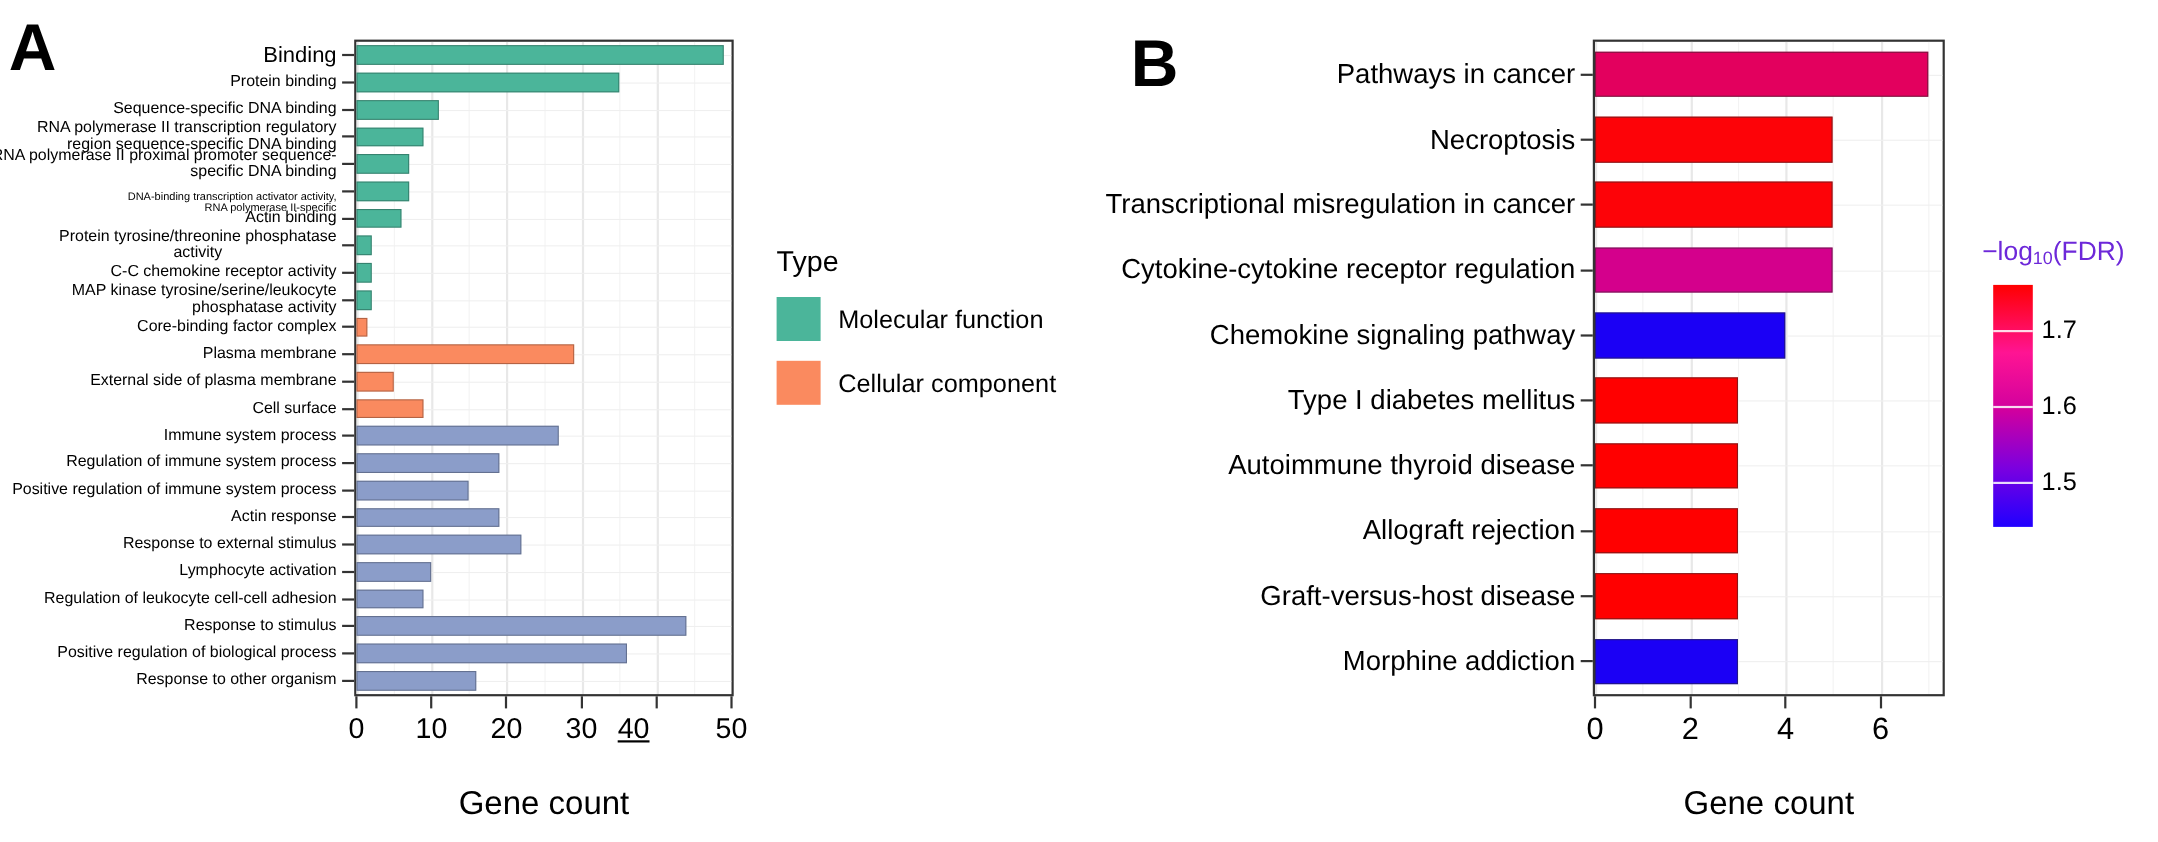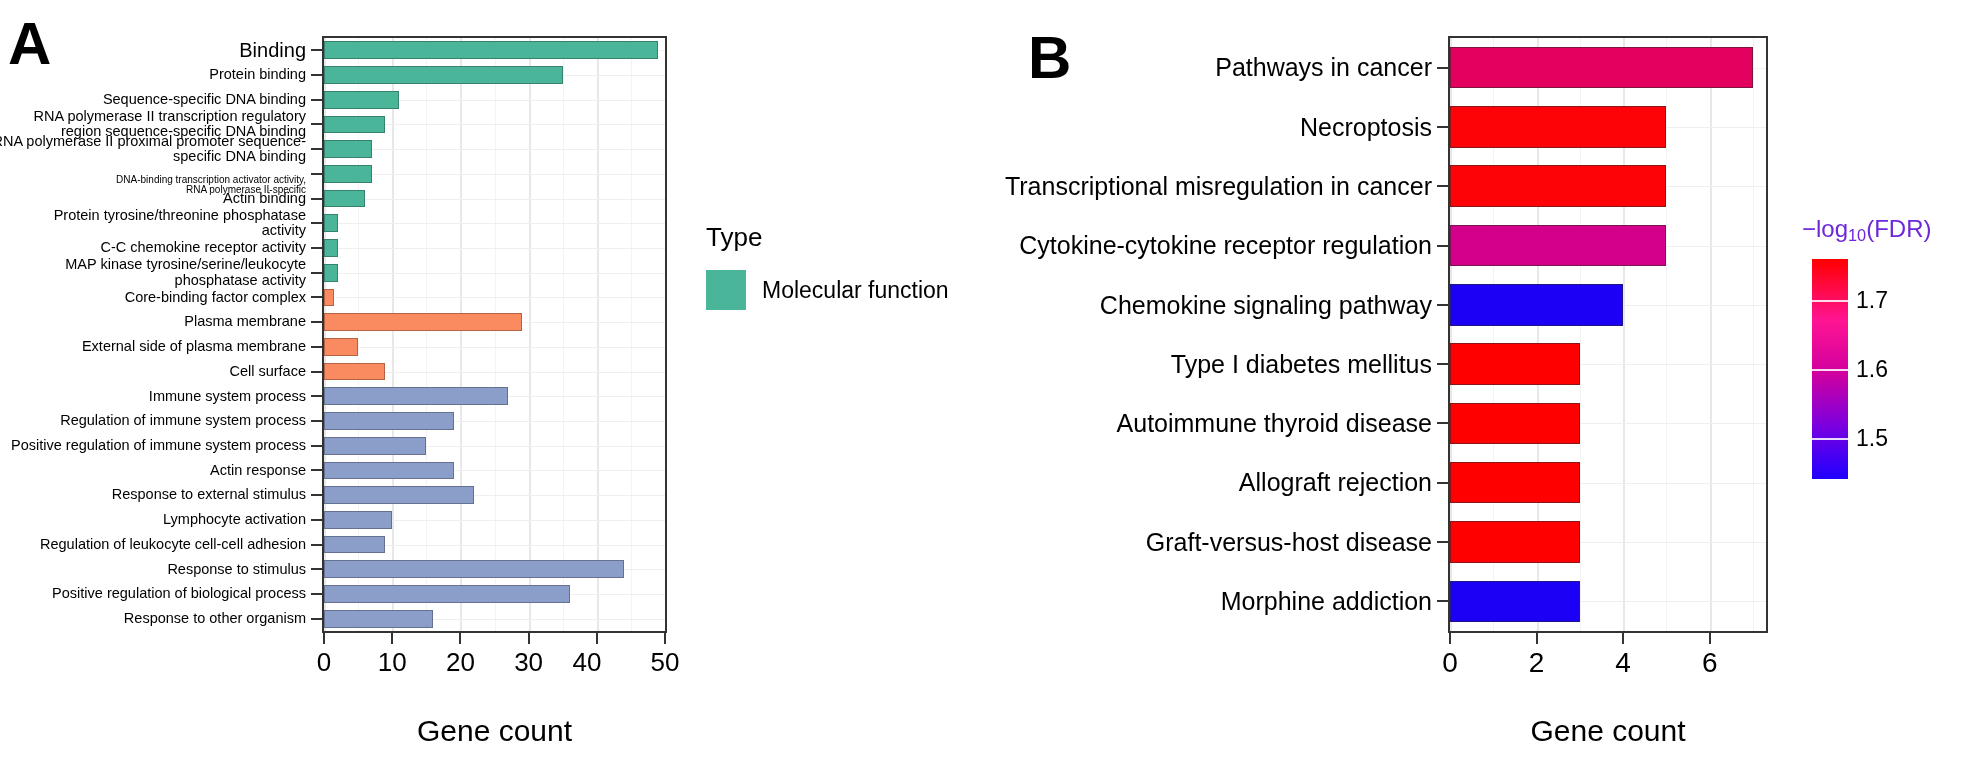--- a/index.html
+++ b/index.html
@@ -151,21 +151,21 @@
       <div class="tickmark" style="left: 311px; top: 172.896px; width: 11px;"></div>
       <div class="cat-label" style="right: 1656px; top: 173px; height: 24.7083px; font-size: 10px;">
         <span>DNA-binding transcription activator activity,</span>
         <span>RNA polymerase II-specific</span>
       </div>
       <div class="tickmark" style="left: 311px; top: 197.604px; width: 11px;"></div>
       <div class="cat-label" style="right: 1656px; top: 186.25px; height: 24.7083px; font-size: 14.5px;">
         <span>Actin binding</span>
       </div>
       <div class="tickmark" style="left: 311px; top: 222.312px; width: 11px;"></div>
-      <div class="cat-label" style="right: 1656px; top: 210.958px; height: 24.7083px; font-size: 14.5px;">
+      <div class="cat-label" style="right: 1656px; top: 210.958px; height: 24.7083px; font-size: 14.5px; align-items: center;">
         <span>Protein tyrosine/threonine phosphatase</span>
         <span>activity</span>
       </div>
       <div class="tickmark" style="left: 311px; top: 247.021px; width: 11px;"></div>
       <div class="cat-label" style="right: 1656px; top: 235.667px; height: 24.7083px; font-size: 14.5px;">
         <span>C-C chemokine receptor activity</span>
       </div>
       <div class="tickmark" style="left: 311px; top: 271.729px; width: 11px;"></div>
       <div class="cat-label" style="right: 1656px; top: 260.375px; height: 24.7083px; font-size: 14.5px;">
         <span>MAP kinase tyrosine/serine/leukocyte</span>
@@ -231,33 +231,37 @@
   <div id="xaxis-a">
       <div class="xtick-line" style="left: 323px; top: 633px; height: 11px;"></div>
       <div class="xtick-lbl" style="left: 284px; width: 80px; top: 647px; font-size: 26px;">0</div>
       <div class="xtick-line" style="left: 391.2px; top: 633px; height: 11px;"></div>
       <div class="xtick-lbl" style="left: 352.2px; width: 80px; top: 647px; font-size: 26px;">10</div>
       <div class="xtick-line" style="left: 459.4px; top: 633px; height: 11px;"></div>
       <div class="xtick-lbl" style="left: 420.4px; width: 80px; top: 647px; font-size: 26px;">20</div>
       <div class="xtick-line" style="left: 527.6px; top: 633px; height: 11px;"></div>
       <div class="xtick-lbl" style="left: 488.6px; width: 80px; top: 647px; font-size: 26px;">30</div>
       <div class="xtick-line" style="left: 595.8px; top: 633px; height: 11px;"></div>
-      <div class="xtick-lbl" style="left: 547px; width: 80px; top: 647px; font-size: 26px;">40</div>
+      <div class="xtick-lbl" style="left: 536px; width: 80px; top: 647px; font-size: 26px; text-decoration: underline;">40</div>
       <div class="xtick-line" style="left: 664px; top: 633px; height: 11px;"></div>
       <div class="xtick-lbl" style="left: 625px; width: 80px; top: 647px; font-size: 26px;">50</div>
     </div>
 
   <div class="axis-title" style="left:322px;top:714px;width:345px;font-size:30px;">Gene count</div>
 
   <div id="legend-a">
     <div class="legend-title">Type</div>
     <div id="legend-a-rows">
         <div class="legend-row">
           <div class="swatch" style="background: rgb(75, 181, 154);"></div>
           <div class="legend-text">Molecular function</div>
+        </div>
+        <div class="legend-row">
+          <div class="swatch" style="background: rgb(250, 138, 95);"></div>
+          <div class="legend-text">Cellular component</div>
         </div>
       </div>
   </div>
 
   <div class="panel-letter" id="letter-b">B</div>
 
   <div class="plot-frame" id="plot-b" style="left:1448px;top:36px;width:320px;height:597px;">
     <div class="gridlayer" id="grid-b">
         <div class="gl-major" style="left: 0px;"></div>
         <div class="gl-major" style="left: 86.5753px;"></div>

